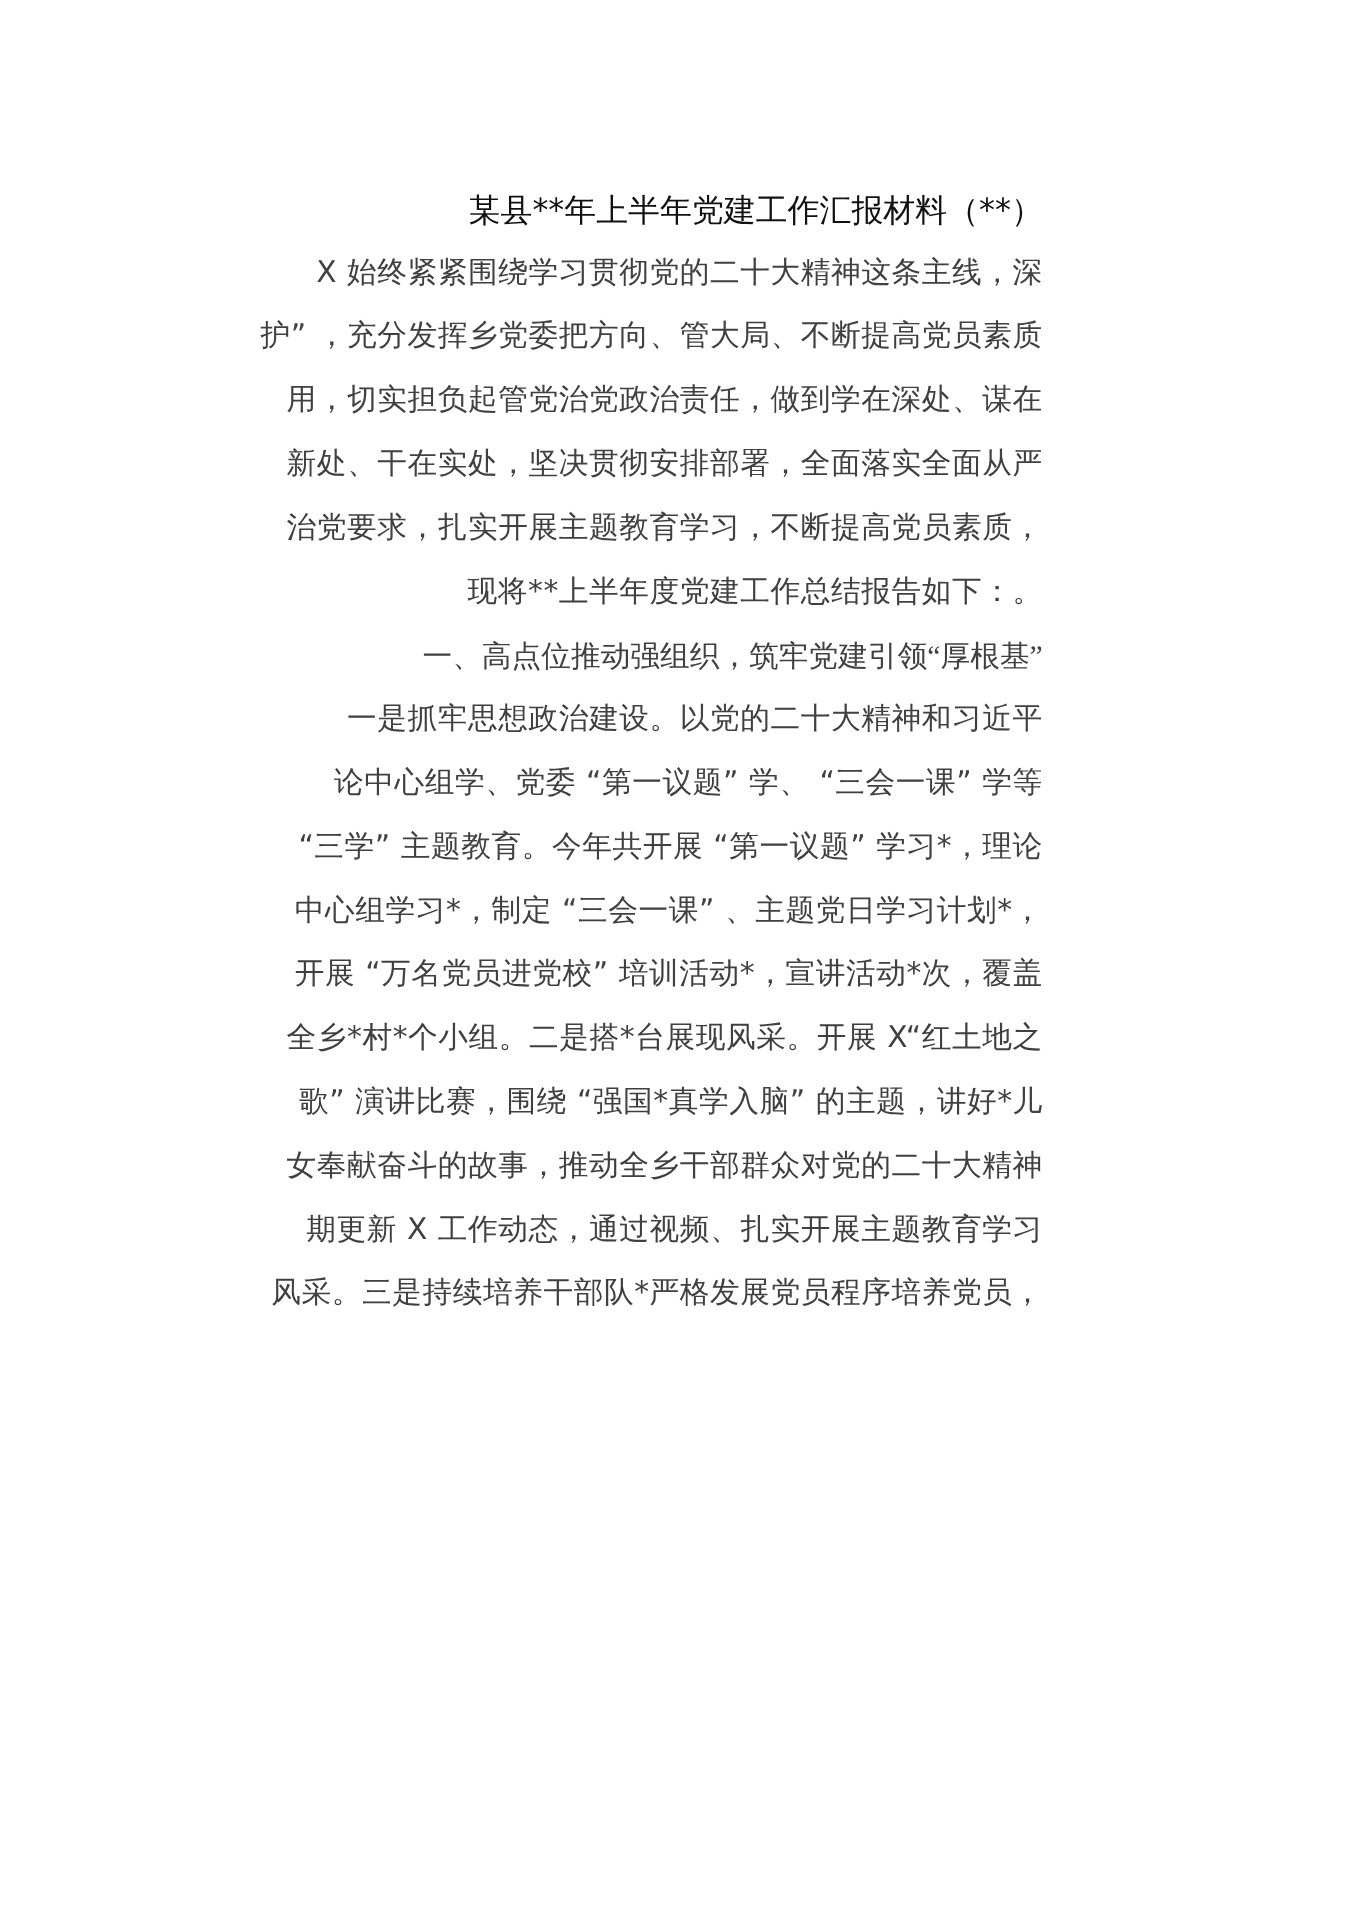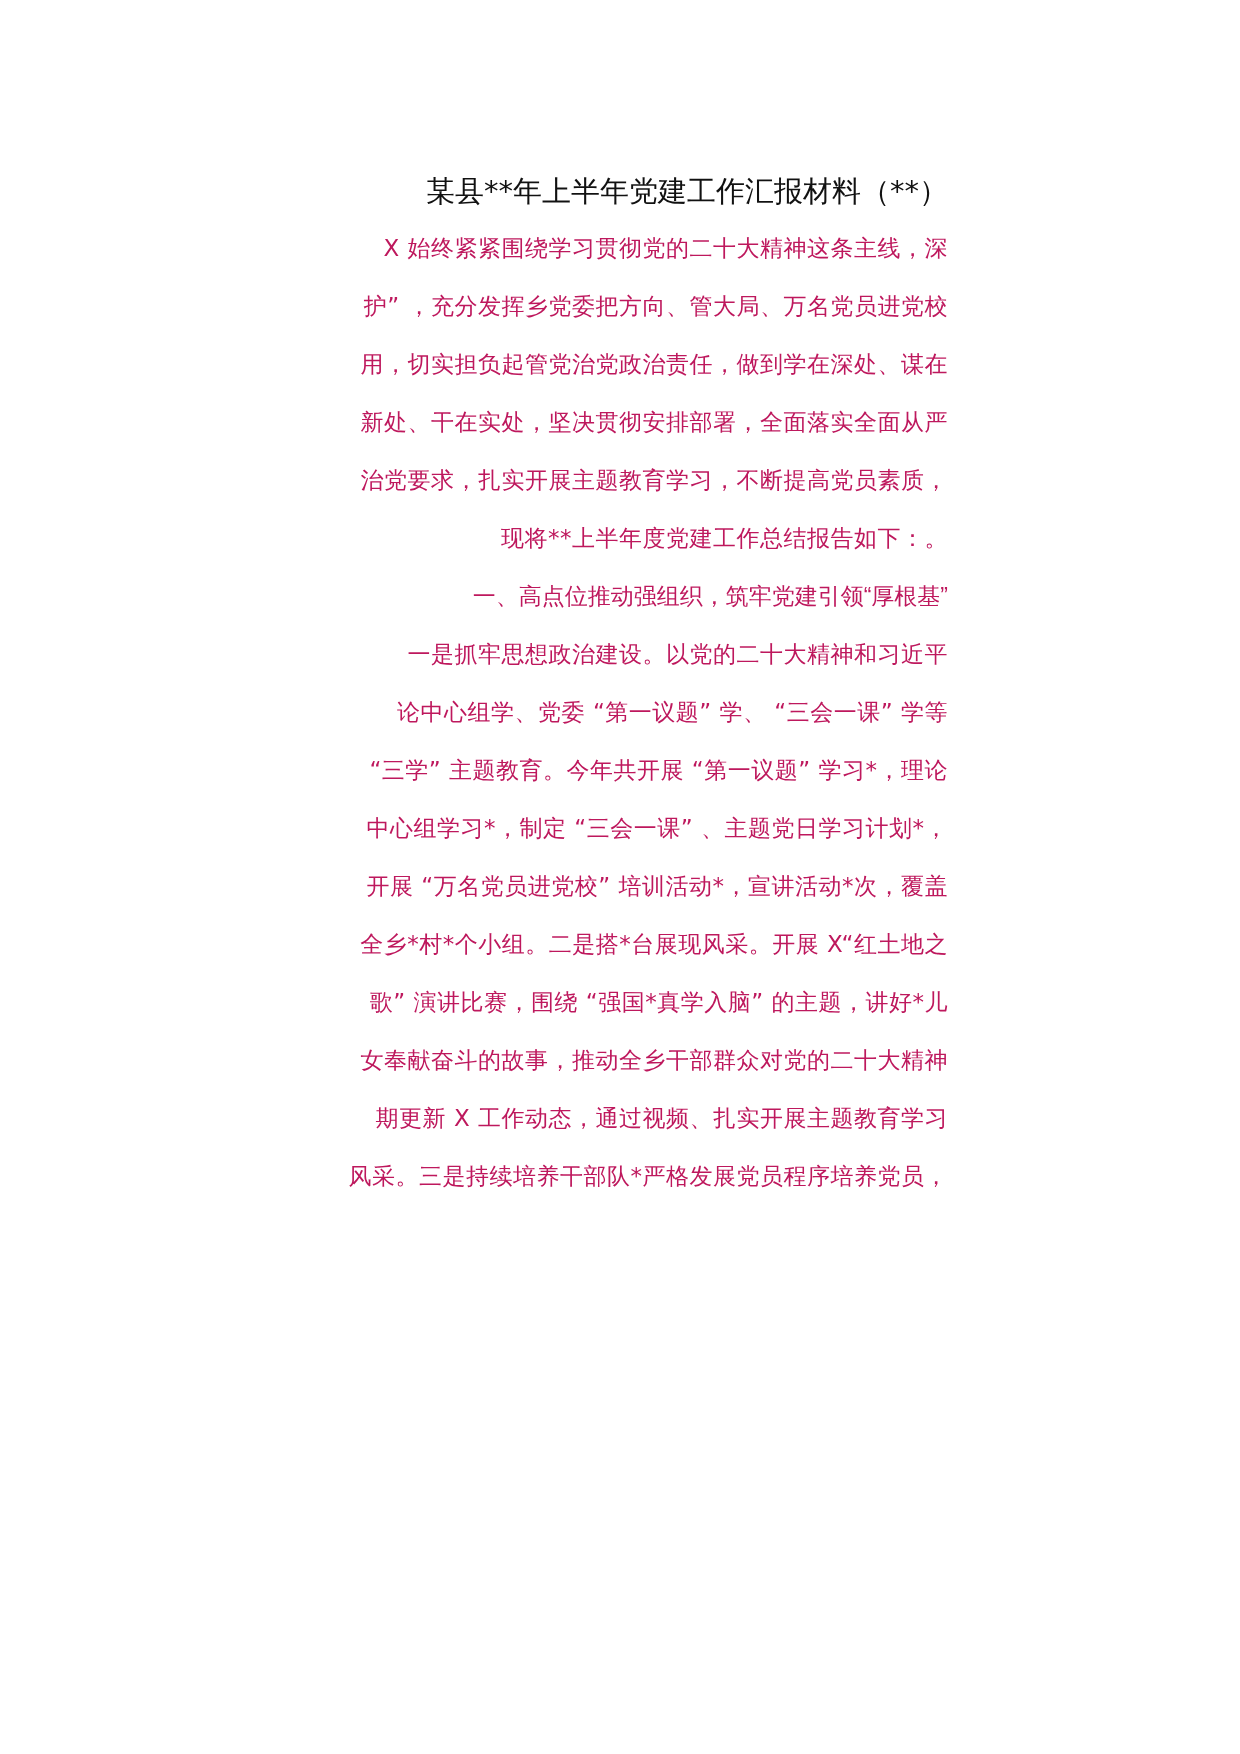--- a/index.html
+++ b/index.html
@@ -26,51 +26,51 @@
     }
     .doc-body {
       position: absolute;
       left: 168px;
       top: 148px;
       width: 780px;
     }
     .line {
       height: 58px;
       line-height: 58px;
-      font-size: 23px;
+      font-size: 27px;
       white-space: nowrap;
       letter-spacing: 0.5px;
-      color: #be185d;
+      color: #404040;
       margin-left: 22px;
     }
     .title-line {
       height: 56px;
       line-height: 56px;
       font-size: 29px;
       white-space: nowrap;
       letter-spacing: 0px;
     }
     .indent {
       padding-left: 60px;
     }
     .heading-line {
-      font-family: Liberation Sans, sans-serif;
+      font-family: Liberation Serif, serif;
       letter-spacing: 0px;
     }
   </style>
 </head>
 <body>
 
 <div class="page">
   <div class="doc-body">
 
     <div class="title-line">某县**年上半年党建工作汇报材料（**）</div>
 
     <div class="line indent">X 始终紧紧围绕学习贯彻党的二十大精神这条主线，深</div>
-    <div class="line">护” ，充分发挥乡党委把方向、管大局、万名党员进党校</div>
+    <div class="line">护” ，充分发挥乡党委把方向、管大局、不断提高党员素质</div>
     <div class="line">用，切实担负起管党治党政治责任，做到学在深处、谋在</div>
     <div class="line">新处、干在实处，坚决贯彻安排部署，全面落实全面从严</div>
     <div class="line">治党要求，扎实开展主题教育学习，不断提高党员素质，</div>
     <div class="line">现将**上半年度党建工作总结报告如下：。</div>
 
     <div class="line indent heading-line">一、高点位推动强组织，筑牢党建引领“厚根基”</div>
 
     <div class="line indent">一是抓牢思想政治建设。以党的二十大精神和习近平</div>
     <div class="line">论中心组学、党委 “第一议题” 学、 “三会一课” 学等</div>
     <div class="line"> “三学” 主题教育。今年共开展 “第一议题” 学习*，理论</div>

